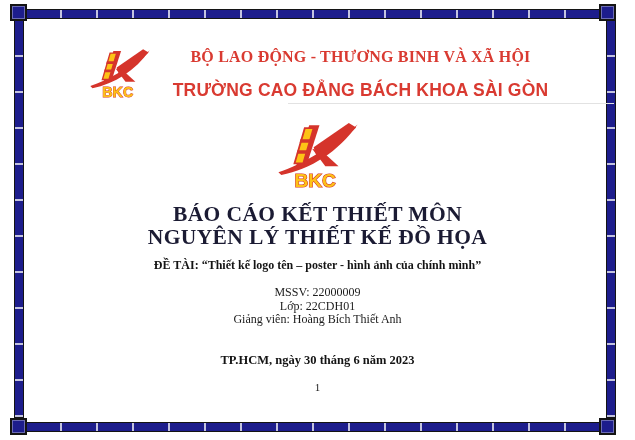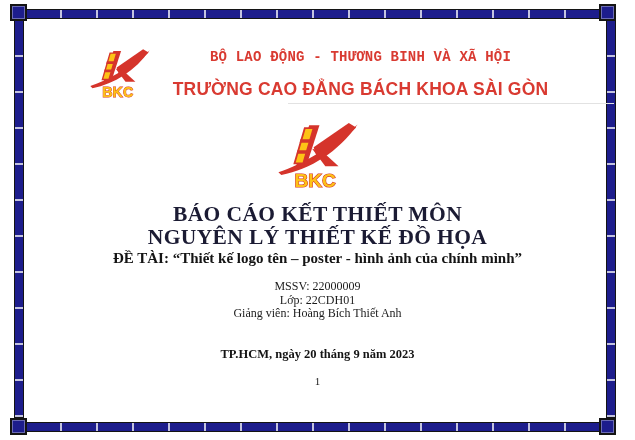--- a/index.html
+++ b/index.html
@@ -44,22 +44,22 @@
     position:absolute;inset:0;
     display:flex;flex-direction:column;align-items:center;
   }
   
   .header{
     margin-top:46px;
     display:flex;align-items:center;gap:20px;
   }
   .header-text{display:flex;flex-direction:column;align-items:center;}
   .ministry{
-    font-family:Liberation Mono, monospace;
-    font-weight:bold;font-size:14px;color:#d93a31;letter-spacing:.2px;
+    font-family:Liberation Serif, serif;
+    font-weight:bold;font-size:16px;color:#d93a31;letter-spacing:.2px;
   }
   .school{
     font-family:"Liberation Sans","DejaVu Sans",sans-serif;
     font-weight:bold;font-size:17.5px;color:#d93a31;letter-spacing:.2px;
     margin-top:14px;
   }
   .school-en{
     font-family:"Liberation Sans","DejaVu Sans",sans-serif;
     font-size:8.5px;color:#d9554d;letter-spacing:1.1px;margin-top:2px;
   }
@@ -74,21 +74,21 @@
     font-family:"Liberation Sans","DejaVu Sans",sans-serif;
     font-weight:bold;
   }
   
   .title{
     margin-top:7px;text-align:center;
     font-weight:bold;font-size:21.5px;line-height:23px;
     color:#1b1b33;letter-spacing:.4px;
   }
   .topic{
-    margin-top:1px;font-weight:bold;font-size:15px;color:#141414;
+    margin-top:9px;font-weight:bold;font-size:12px;color:#141414;
     text-align:center;
   }
   .info{
     margin-top:13px;text-align:center;
     font-size:12px;line-height:13.5px;color:#1c1c1c;
   }
   .date-line{
     margin-top:26px;font-weight:bold;font-size:12.5px;color:#141414;
   }
   .page-number{
@@ -153,17 +153,17 @@
     </div>
 
     <div class="topic">ĐỀ TÀI: “Thiết kế logo tên – poster - hình ảnh của chính mình”</div>
 
     <div class="info">
       <div>MSSV: 22000009</div>
       <div>Lớp: 22CDH01</div>
       <div>Giảng viên: Hoàng Bích Thiết Anh</div>
     </div>
 
-    <div class="date-line">TP.HCM, ngày 20 tháng 9 năm 2023</div>
+    <div class="date-line">TP.HCM, ngày 30 tháng 6 năm 2023</div>
     <div class="page-number">1</div>
 
   </div>
 </div>
 
 </body></html>

